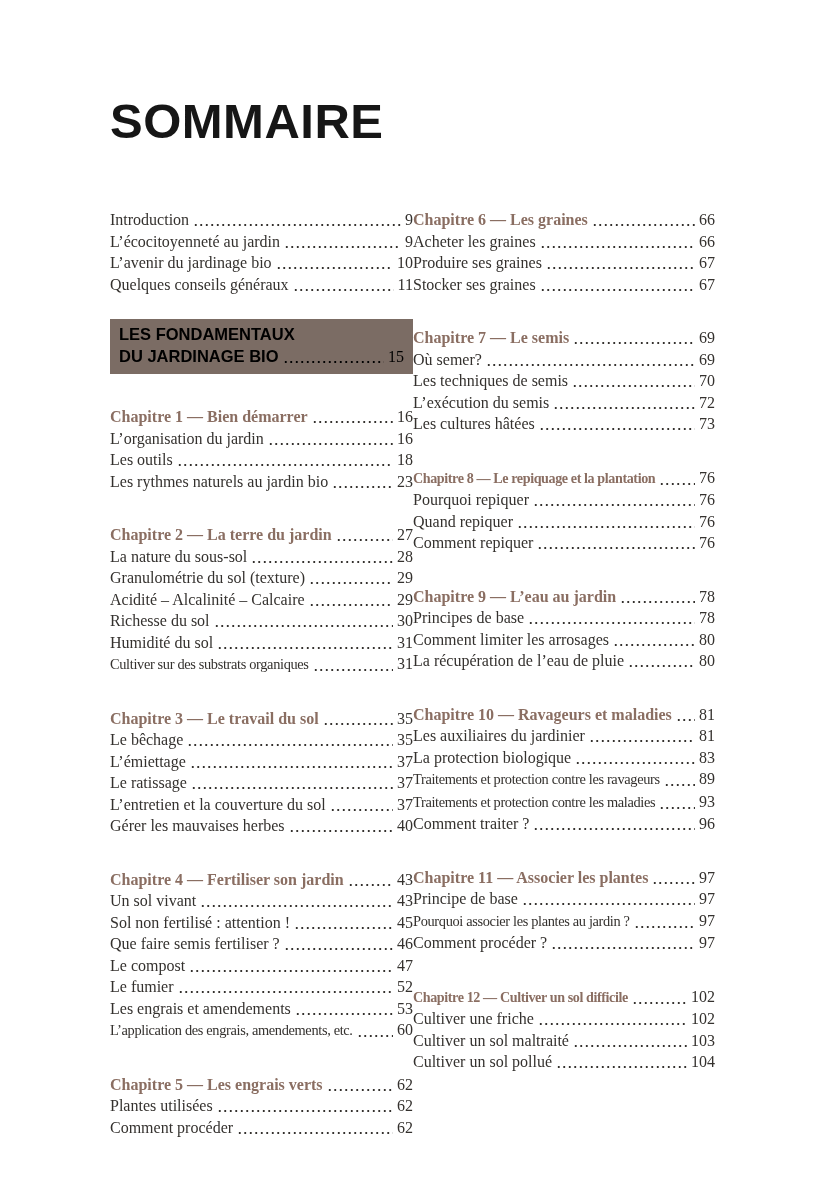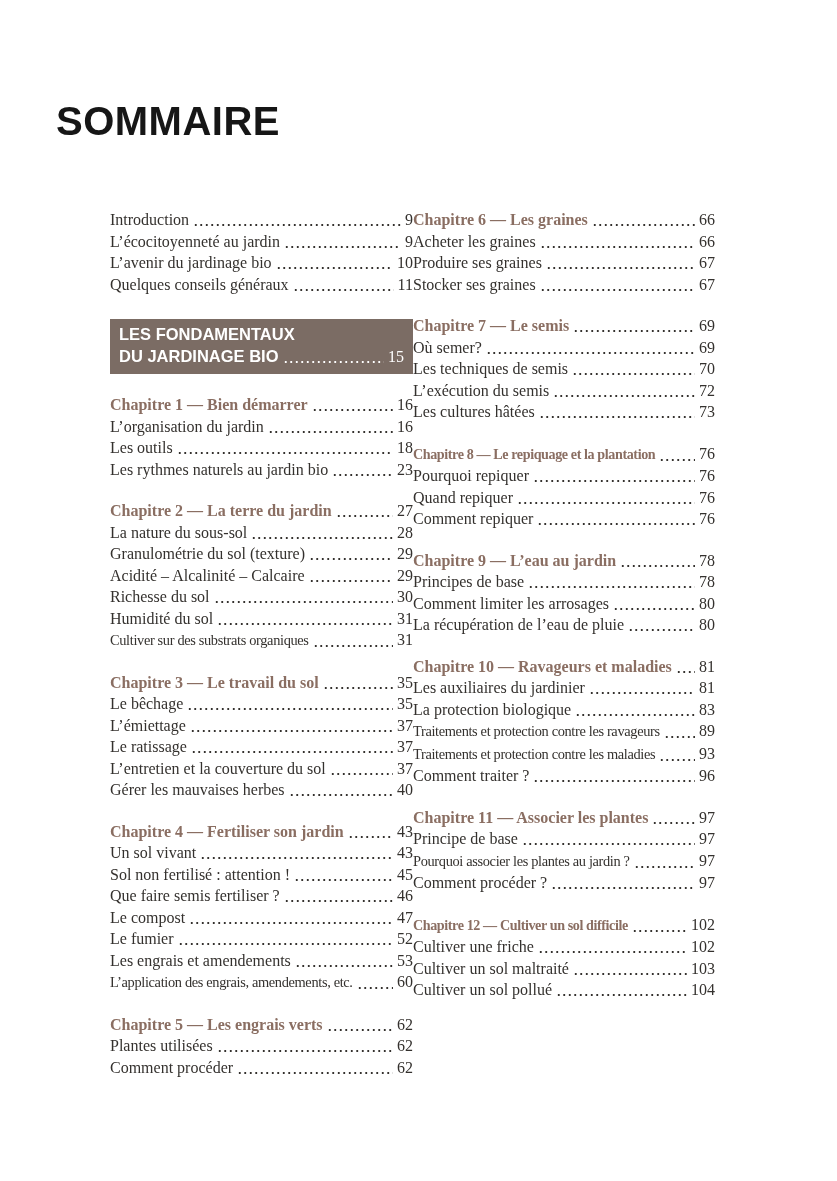--- a/index.html
+++ b/index.html
@@ -13,24 +13,24 @@
   .page{
     position:relative;
     width:837px;height:1181px;
     margin:0 auto;
     background:#ffffff;
     overflow:hidden;
     font-family:"Liberation Serif","DejaVu Serif",serif;
     color:var(--text-color);
   }
   .page-title{
-    margin:96px 0 0 56px;
+    margin:96px 0 0 110px;
     font-family:"Liberation Sans","DejaVu Sans",sans-serif;
     font-weight:700;
-    font-size:40px;
+    font-size:49px;
     line-height:50px;
     letter-spacing:0.5px;
     color:var(--title-color);
   }
   .columns{
     display:flex;
     margin-top:63px;
     padding:0 92px 0 110px;
   }
   .col{flex:0 0 303px;max-width:303px;}
@@ -55,27 +55,27 @@
     min-width:5px;
     align-self:stretch;
     margin:0 2px 0 4px;
     background-image:radial-gradient(circle,currentColor 1.05px,rgba(0,0,0,0) 1.35px);
     background-size:5.5px 5.5px;
     background-repeat:repeat-x;
     background-position:left bottom 3px;
   }
   .pg{flex:0 0 auto;margin-left:2px;}
 
-  .section{margin-top:20px;}
+  .section{margin-top:32px;}
   .section.first{margin-top:0;}
 
   .part-banner{
     margin:24px 0 14px 0;
     background:var(--banner-bg);
-    color:#ffffff;
+    color:#000000;
     padding:4px 9px 6px 9px;
     font-family:"Liberation Sans","DejaVu Sans",sans-serif;
     font-weight:700;
     font-size:16.5px;
     line-height:22px;
   }
   .part-banner .banner-row{
     display:flex;
     align-items:baseline;
     white-space:nowrap;

